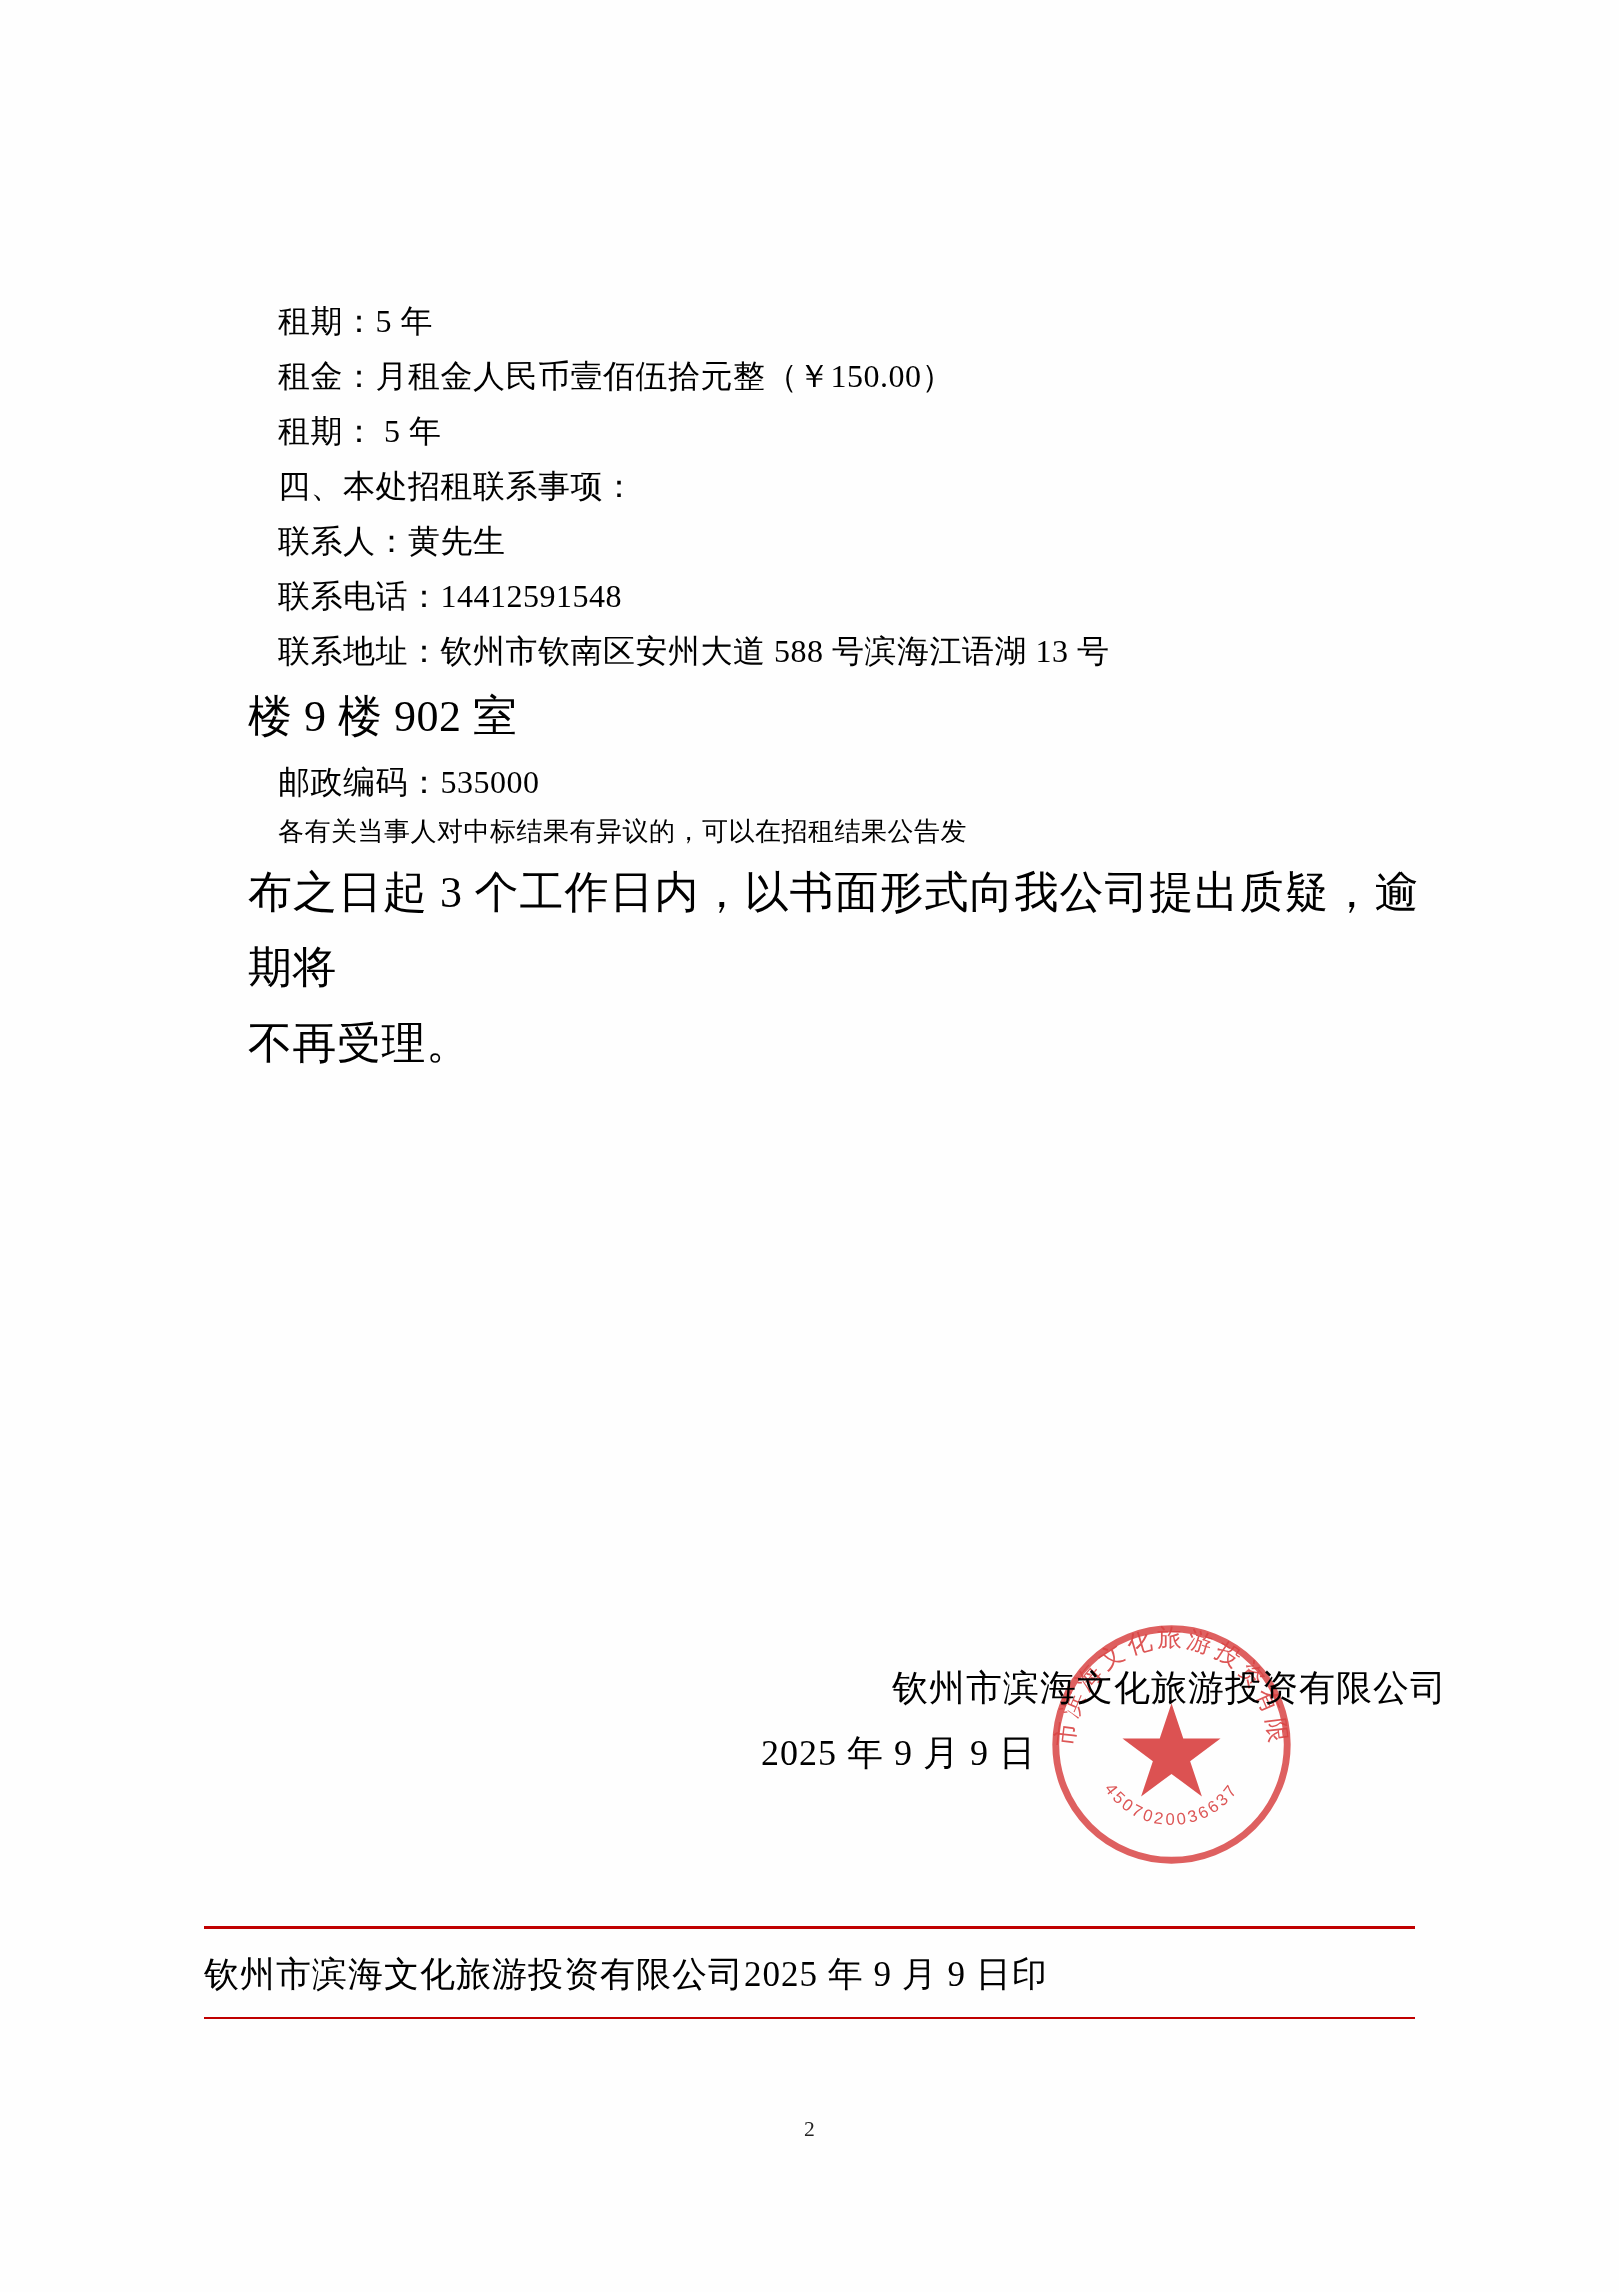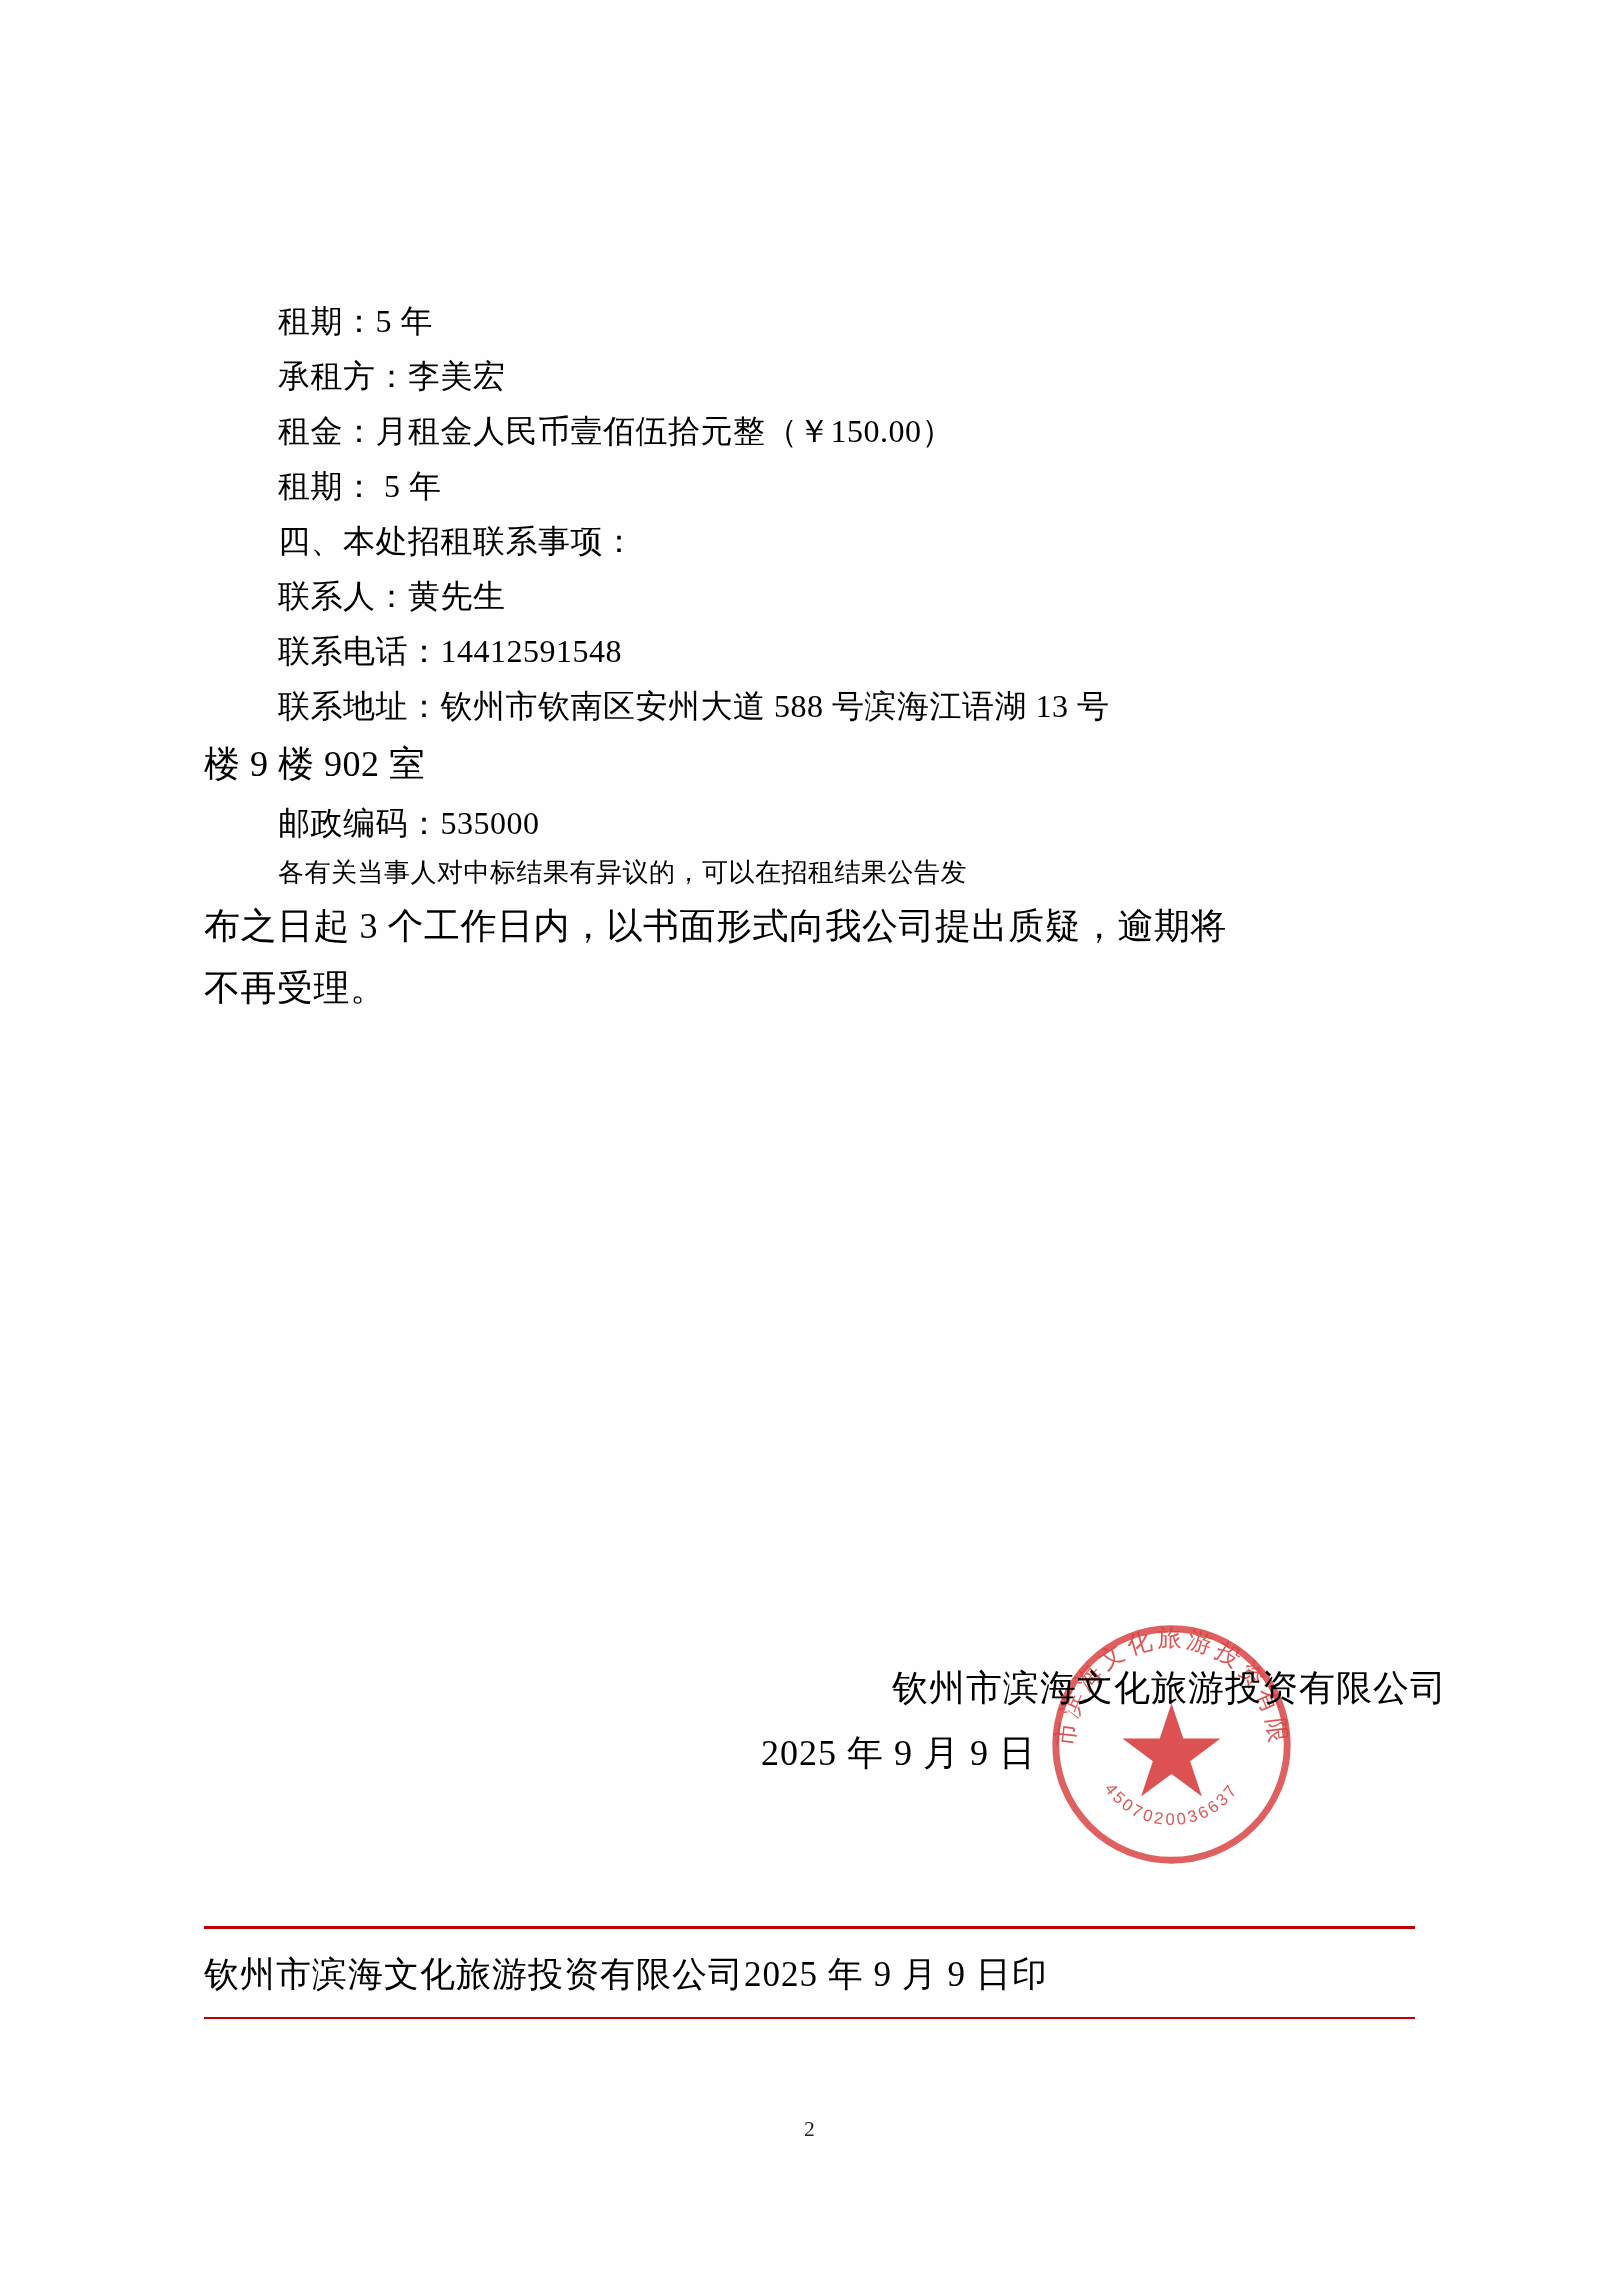--- a/index.html
+++ b/index.html
@@ -37,24 +37,25 @@
     text-indent: 74px;
   }
   .para {
     font-size: 26px;
     line-height: 1.72;
     letter-spacing: 0.5px;
     text-indent: 74px;
     text-align: justify;
   }
   .wrapline {
-    font-size: 36px;
+    font-size: 44px;
     line-height: 1.72;
     letter-spacing: 0.5px;
     text-align: justify;
+    margin-left: 44px;
   }
   .sig-block {
     position: absolute;
     right: 172px;
     top: 1656px;
     text-align: left;
     width: 686px;
   }
   .sig-company {
     font-size: 36px;
@@ -121,21 +122,20 @@
     font-family: "Liberation Serif", serif;
   }
 </style>
 </head>
 <body>
 
 <div class="page">
 
   <div class="content">
     <div class="line indent">租期：5 年</div>
-    <div class="line indent">承租方：李美宏</div>
     <div class="line indent">租金：月租金人民币壹佰伍拾元整（￥150.00）</div>
     <div class="line indent">租期： 5 年</div>
     <div class="line indent">四、本处招租联系事项：</div>
     <div class="line indent">联系人：黄先生</div>
     <div class="line indent">联系电话：14412591548</div>
     <div class="line indent">联系地址：钦州市钦南区安州大道 588 号滨海江语湖 13 号</div>
     <div class="wrapline">楼 9 楼 902 室</div>
     <div class="line indent">邮政编码：535000</div>
     <div class="para">各有关当事人对中标结果有异议的，可以在招租结果公告发</div>
     <div class="wrapline">布之日起 3 个工作日内，以书面形式向我公司提出质疑，逾期将</div>

